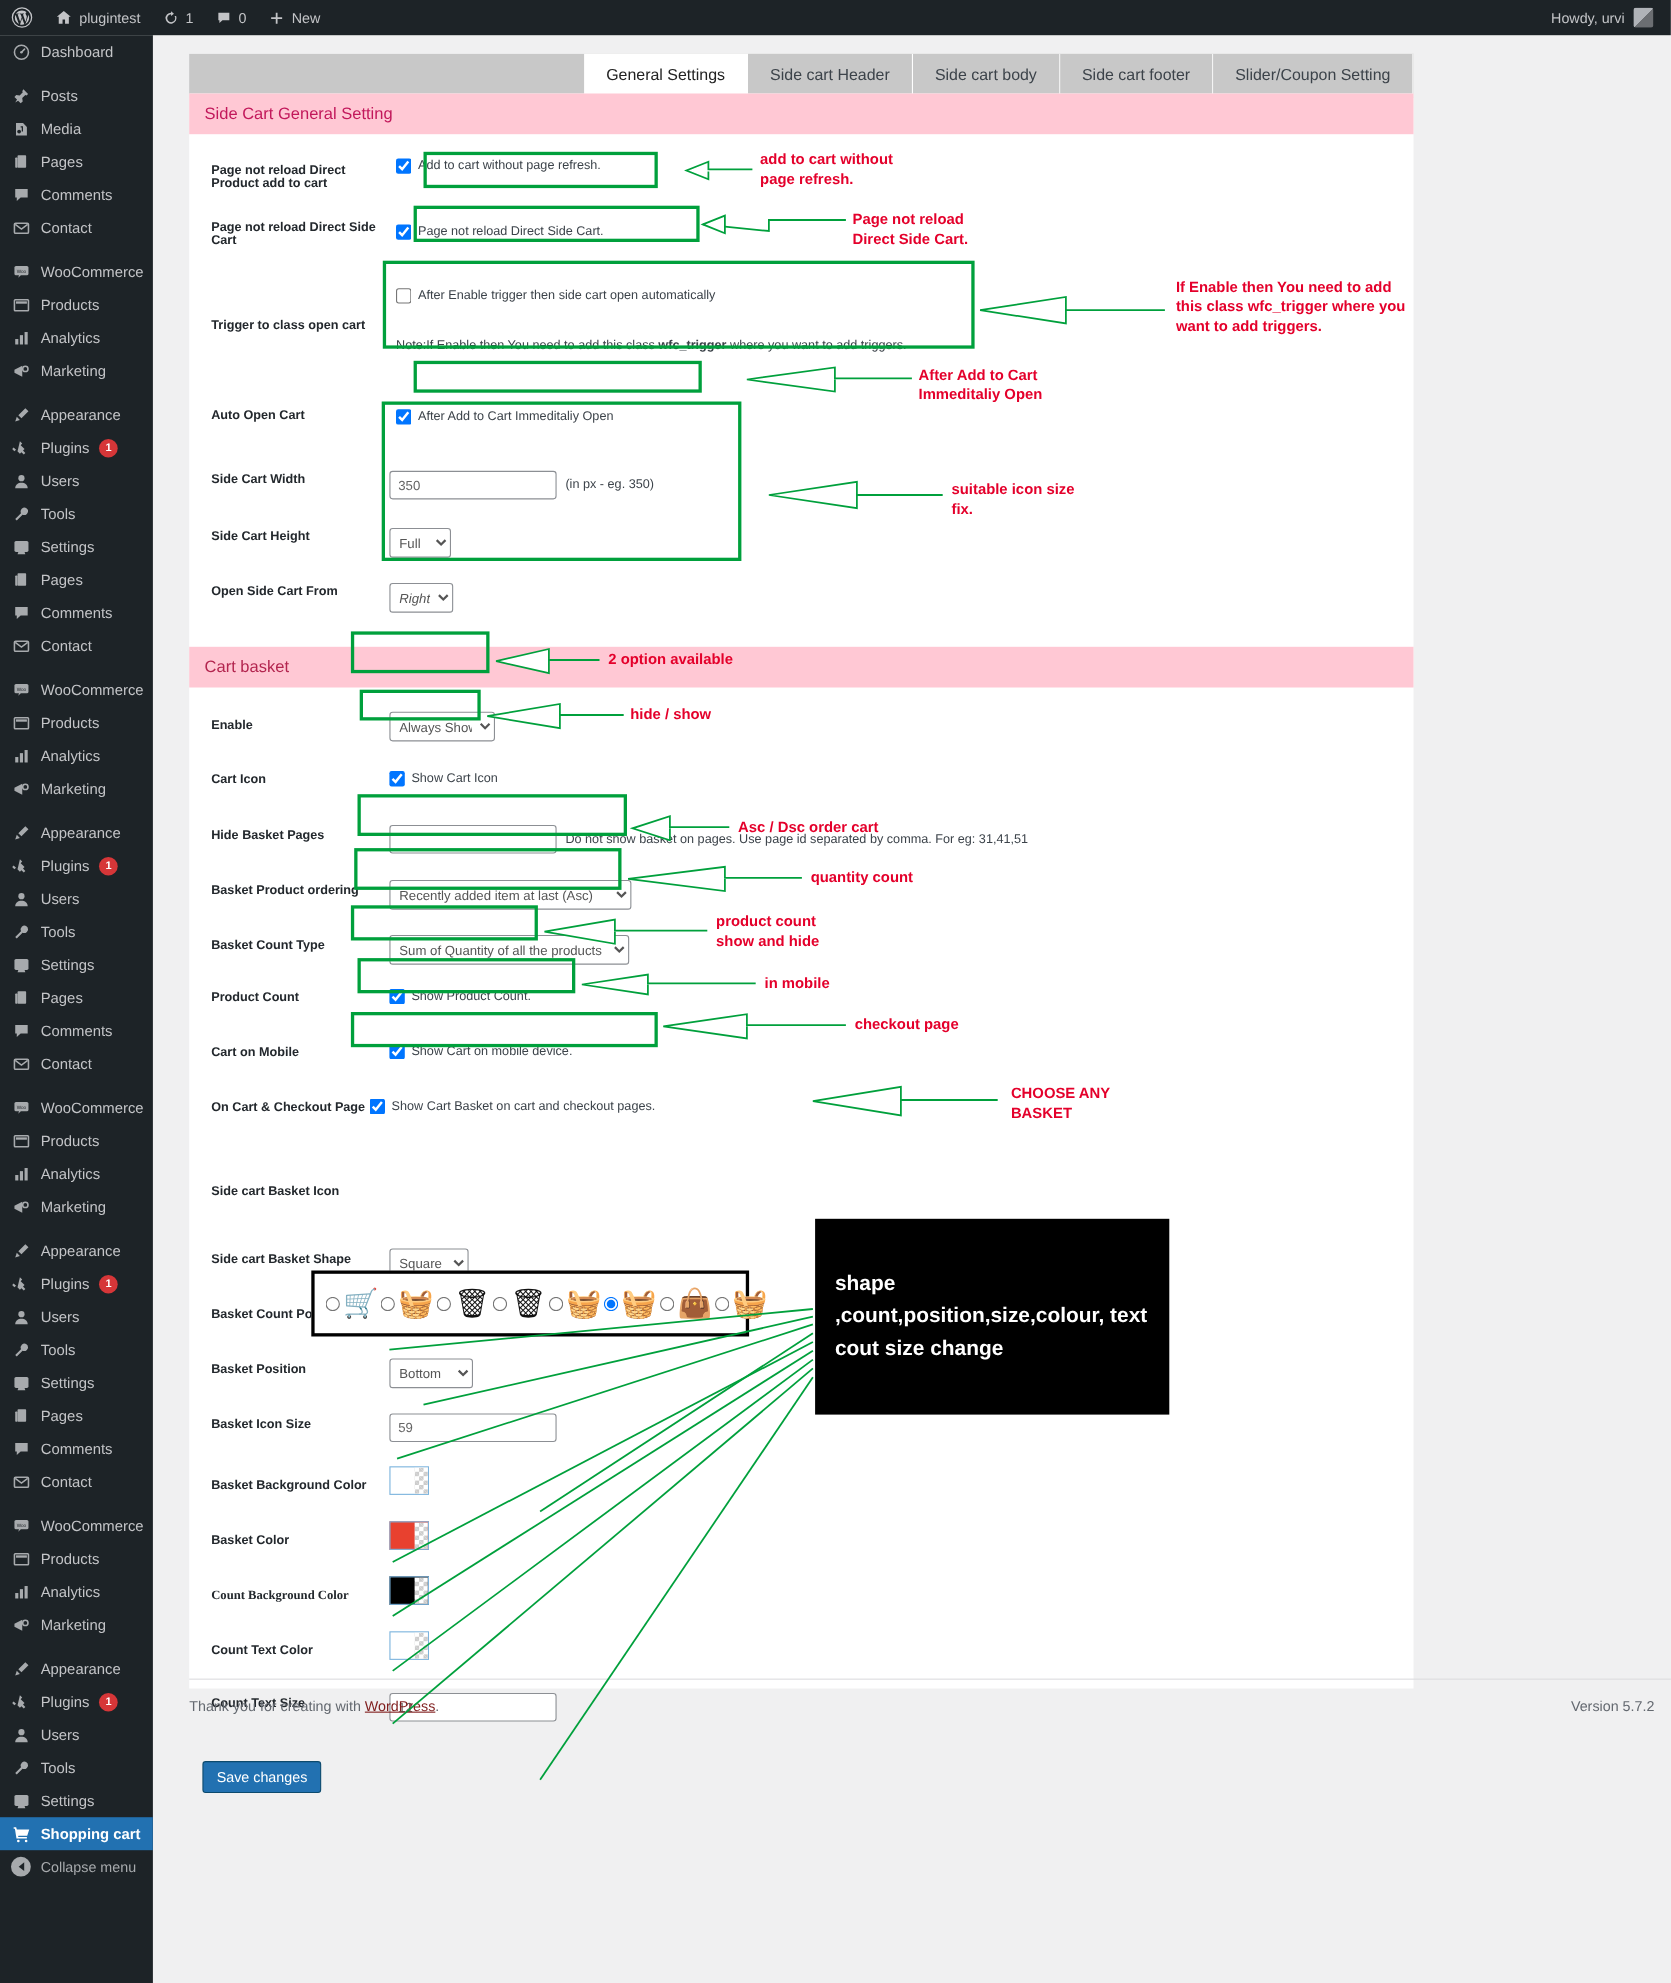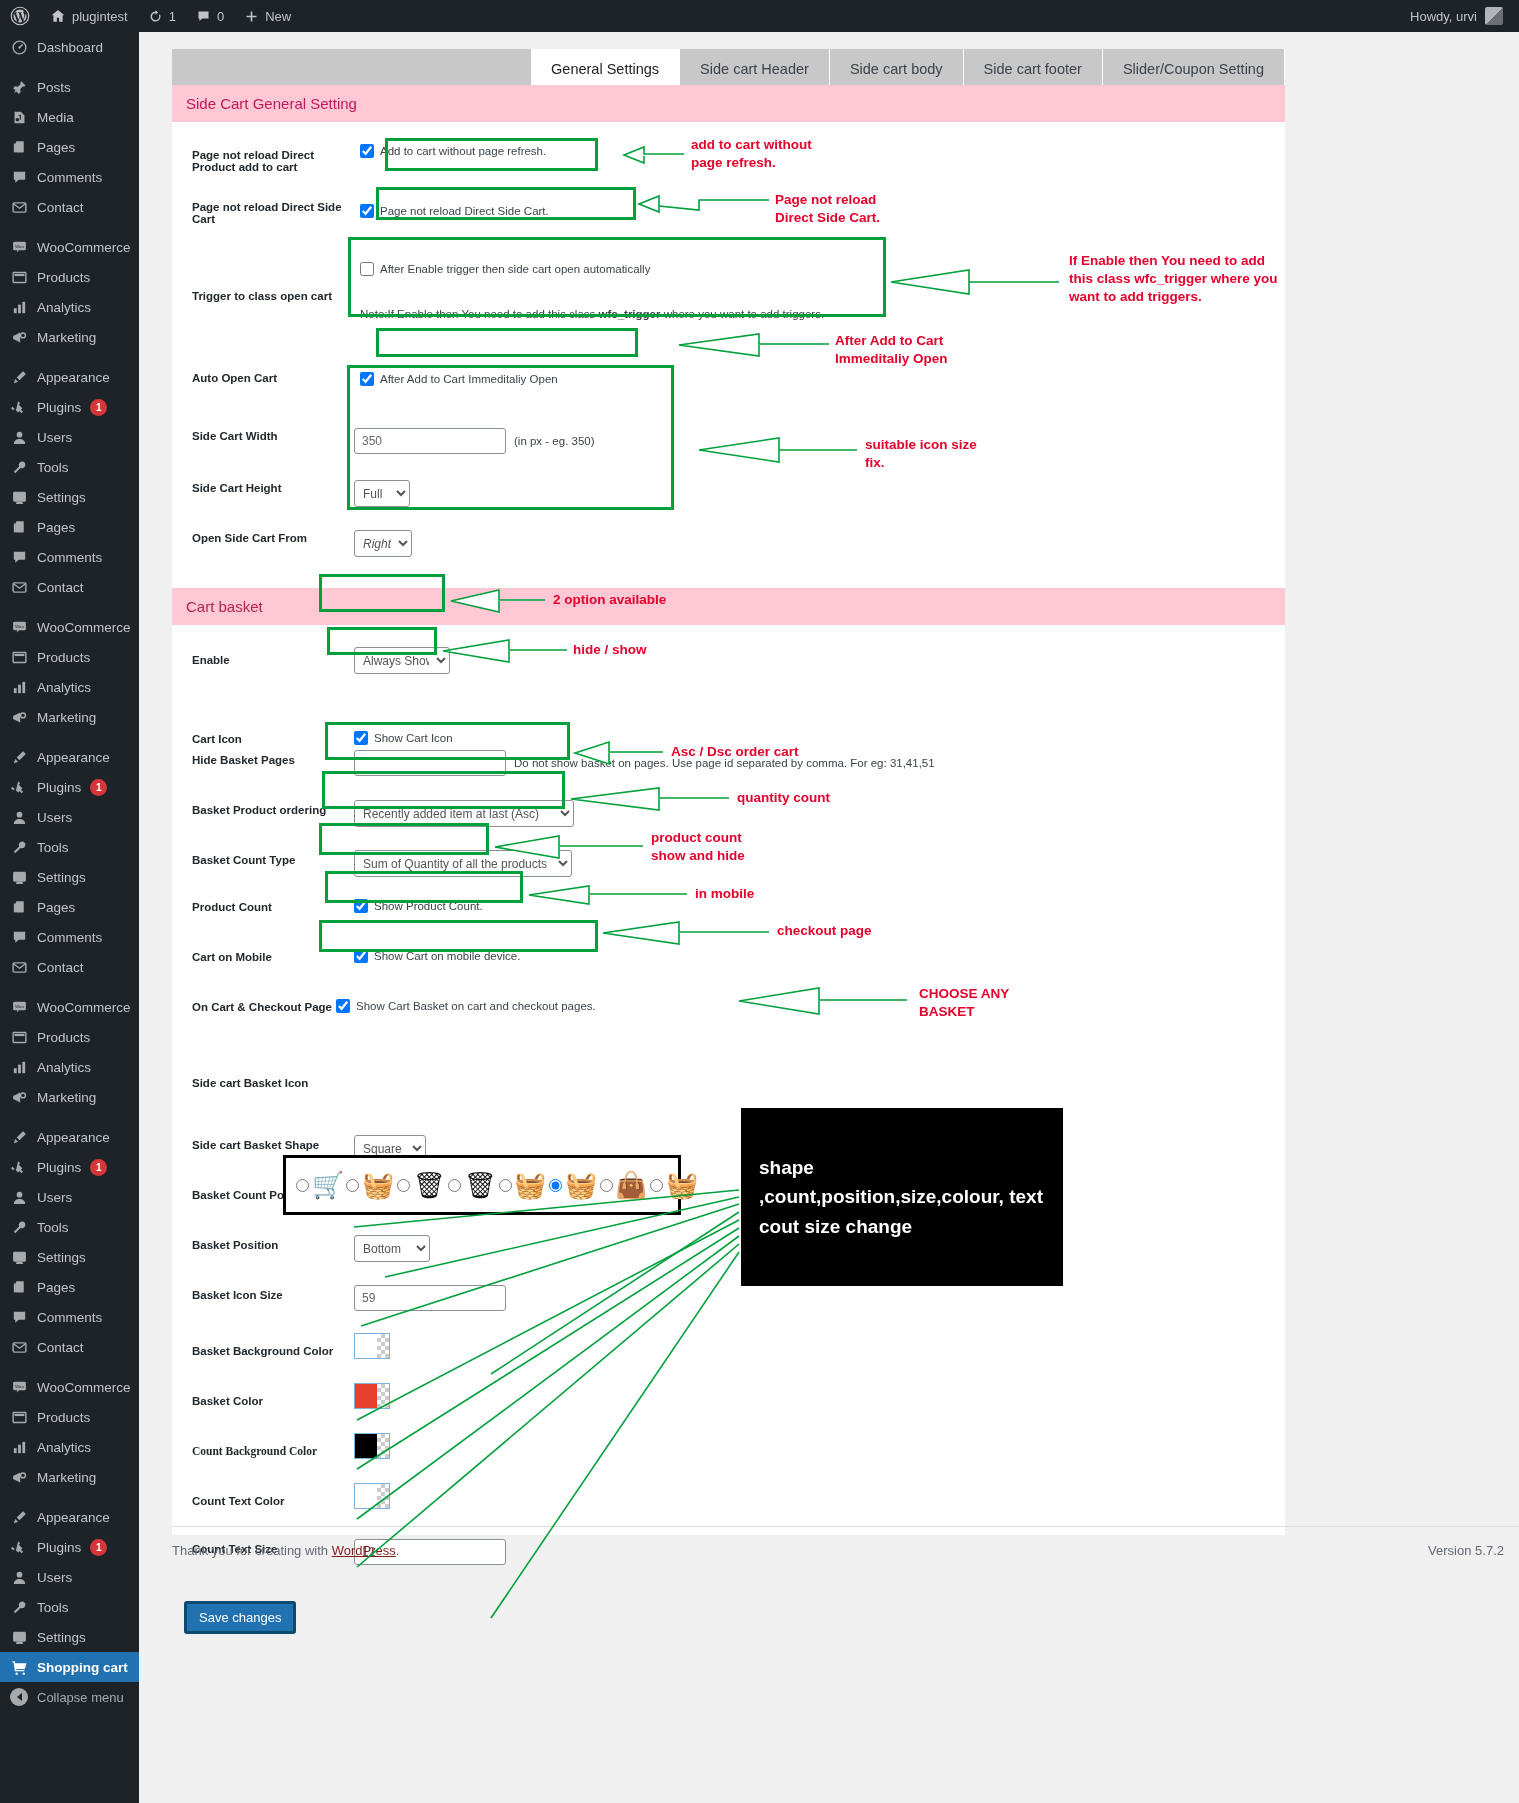--- a/index.html
+++ b/index.html
@@ -93,21 +93,21 @@
   .colorswatch { width:36px; height:26px; border:1px solid #7bb3dd; display:block; position:relative; overflow:hidden; }
   .colorswatch .chk {
     position:absolute; right:0; top:0; width:12px; height:26px;
     background:
       linear-gradient(45deg,#ccc 25%, transparent 25%, transparent 75%, #ccc 75%),
       linear-gradient(45deg,#ccc 25%, #fff 25%, #fff 75%, #ccc 75%);
     background-size:8px 8px; background-position:0 0,4px 4px;
   }
 
   .btn-primary {
-    background:#2271b1; color:#fff; border:3px solid #0c4a6e; border-radius:3px;
+    background:#2271b1; color:#fff; border:1px solid #0c4a6e; border-radius:3px;
     font-size:13px; padding:6px 12px; font-family:"Liberation Sans", sans-serif; cursor:pointer;
   }
 
   .footer { position:absolute; left:33px; width:1348px; border-top:1px solid #dcdcde; padding-top:16px; font-size:13px; color:#646970; }
   .footer a { color:#7f1d1d; }
   .footer .ver { position:absolute; right:16px; top:16px; color:#646970; }
 </style>
 </head>
 <body>
 
@@ -720,21 +720,21 @@
 
     <div style="height:22px;"></div>
 
     <div class="row" style="min-height:50px;">
       <div class="lbl" style="padding-top:7px;">Enable</div>
       <div class="fld" style="margin-left:10px;">
         <select class="sel" style="width:96px;"><option>Always Show</option><option>Hide</option></select>
       </div>
     </div>
 
-    <div class="row" style="min-height:48px;align-items:flex-end;">
+    <div class="row" style="min-height:48px;">
       <div class="lbl" style="padding-top:6px;">Cart Icon</div>
       <div class="fld" style="margin-left:10px;">
         <div class="cbline" style="margin-top:4px;">
           <input type="checkbox" checked="" style="">
           <span>Show Cart Icon</span>
         </div>
       </div>
     </div>
 
     <div class="row" style="min-height:50px;">

